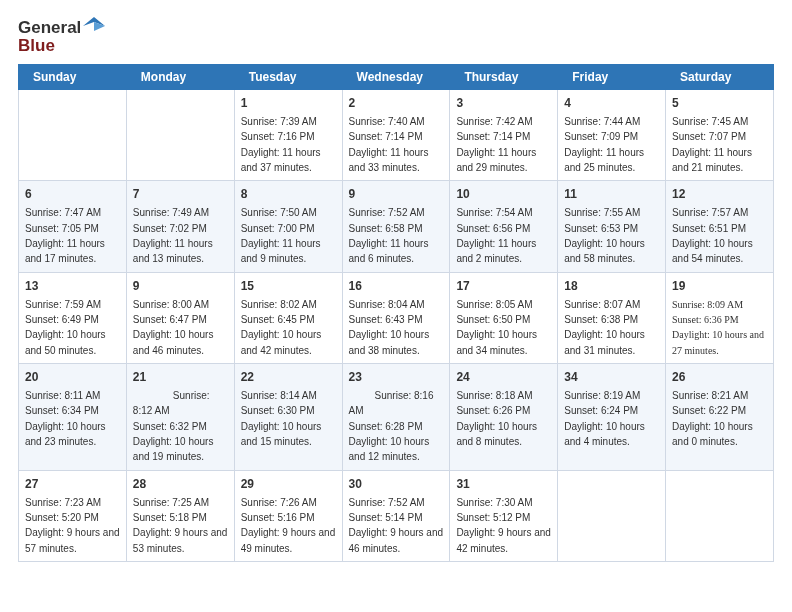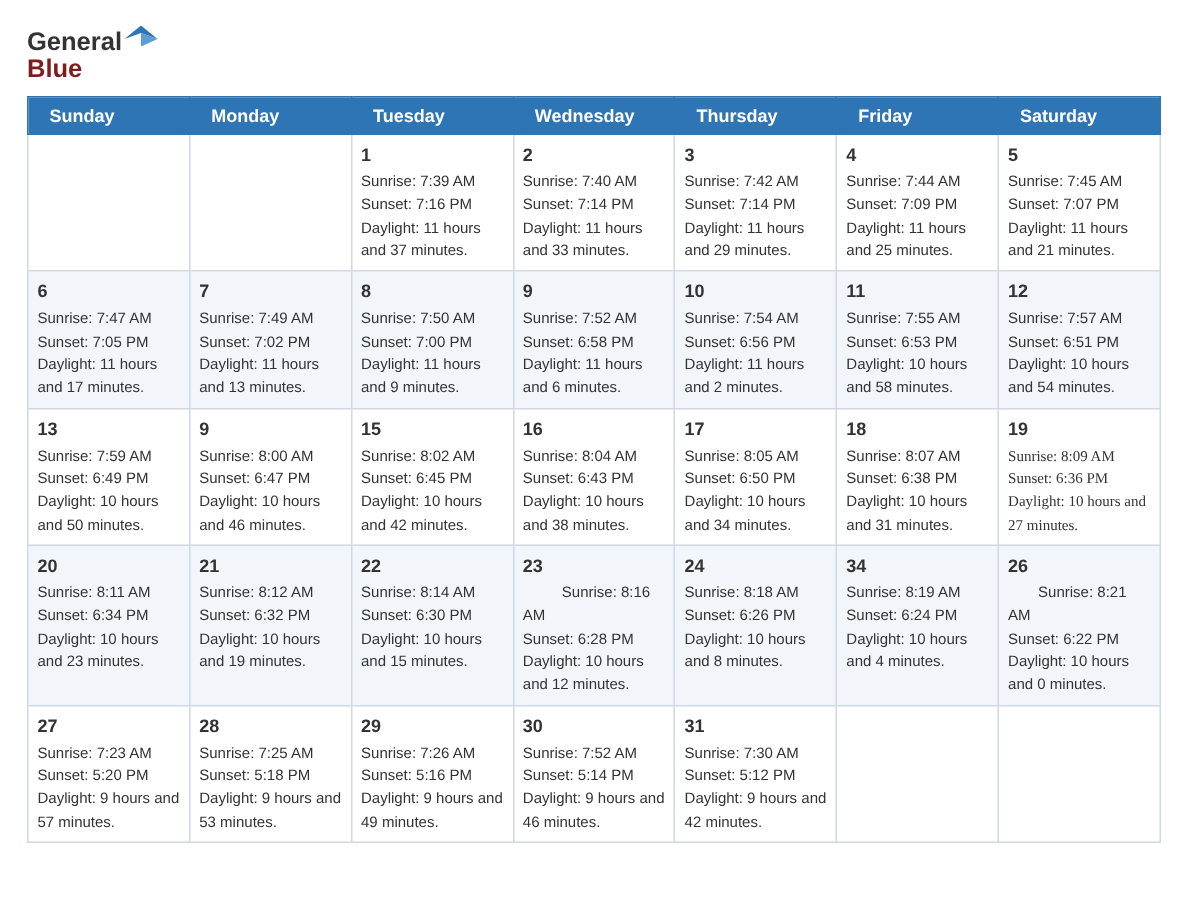--- a/index.html
+++ b/index.html
@@ -174,36 +174,36 @@
 Sunset: 6:38 PM
 Daylight: 10 hours and 31 minutes.</span></td>
           <td><span class="day-number">19</span><span class="day-info" style="white-space: pre-line; font-family: Liberation Serif, serif;">Sunrise: 8:09 AM
 Sunset: 6:36 PM
 Daylight: 10 hours and 27 minutes.</span></td>
         </tr>
         <tr>
           <td><span class="day-number">20</span><span class="day-info" style="white-space: pre-line;">Sunrise: 8:11 AM
 Sunset: 6:34 PM
 Daylight: 10 hours and 23 minutes.</span></td>
-          <td><span class="day-number">21</span><span class="day-info" style="white-space: pre-line;">Sunrise: 8:12 AM
+          <td><span class="day-number">21</span><span class="day-info" style="white-space: pre-line; margin-left: 40px;">Sunrise: 8:12 AM
 Sunset: 6:32 PM
 Daylight: 10 hours and 19 minutes.</span></td>
           <td><span class="day-number">22</span><span class="day-info" style="white-space: pre-line;">Sunrise: 8:14 AM
 Sunset: 6:30 PM
 Daylight: 10 hours and 15 minutes.</span></td>
           <td><span class="day-number">23</span><span class="day-info" style="white-space: pre-line; margin-left: 26px;">Sunrise: 8:16 AM
 Sunset: 6:28 PM
 Daylight: 10 hours and 12 minutes.</span></td>
           <td><span class="day-number">24</span><span class="day-info" style="white-space: pre-line;">Sunrise: 8:18 AM
 Sunset: 6:26 PM
 Daylight: 10 hours and 8 minutes.</span></td>
           <td><span class="day-number">34</span><span class="day-info" style="white-space: pre-line;">Sunrise: 8:19 AM
 Sunset: 6:24 PM
 Daylight: 10 hours and 4 minutes.</span></td>
-          <td><span class="day-number">26</span><span class="day-info" style="white-space: pre-line; margin-left: 20px;">Sunrise: 8:21 AM
+          <td><span class="day-number">26</span><span class="day-info" style="white-space: pre-line;">Sunrise: 8:21 AM
 Sunset: 6:22 PM
 Daylight: 10 hours and 0 minutes.</span></td>
         </tr>
         <tr>
           <td><span class="day-number">27</span><span class="day-info" style="white-space: pre-line;">Sunrise: 7:23 AM
 Sunset: 5:20 PM
 Daylight: 9 hours and 57 minutes.</span></td>
           <td><span class="day-number">28</span><span class="day-info" style="white-space: pre-line;">Sunrise: 7:25 AM
 Sunset: 5:18 PM
 Daylight: 9 hours and 53 minutes.</span></td>

